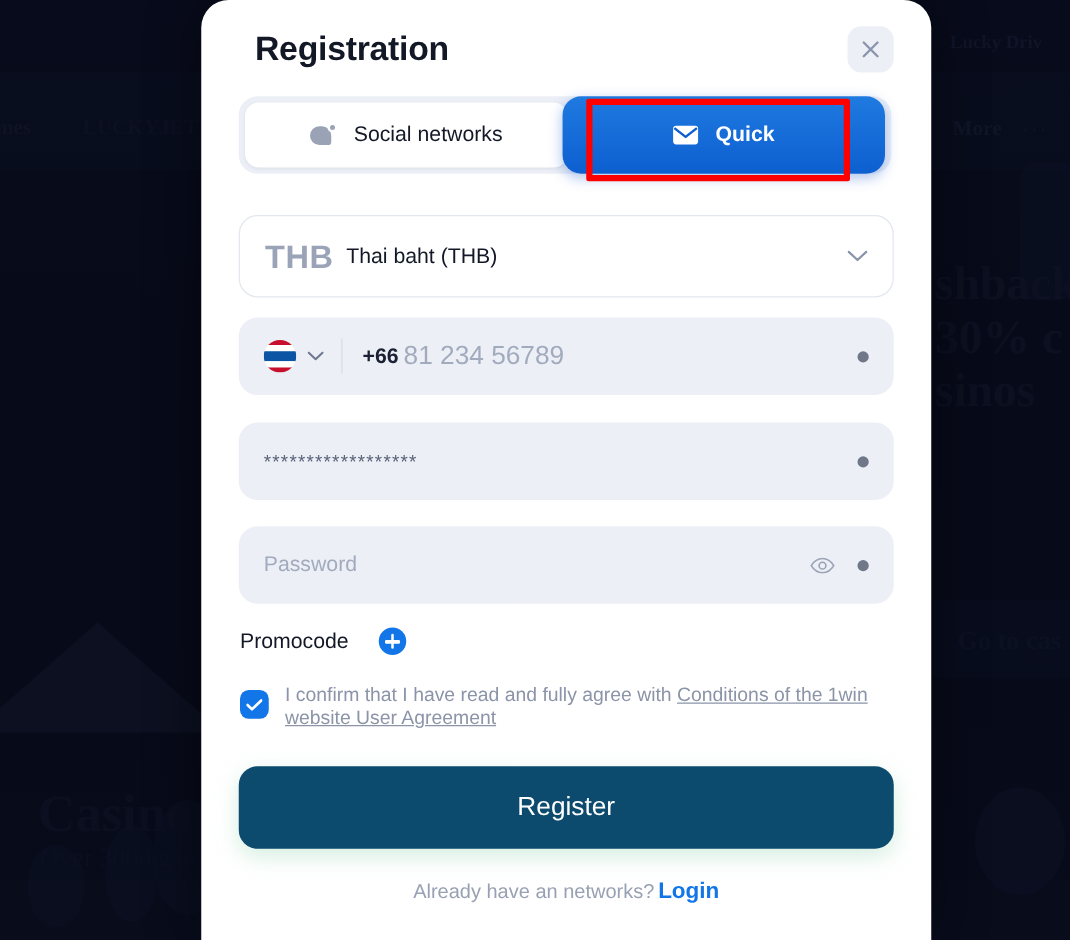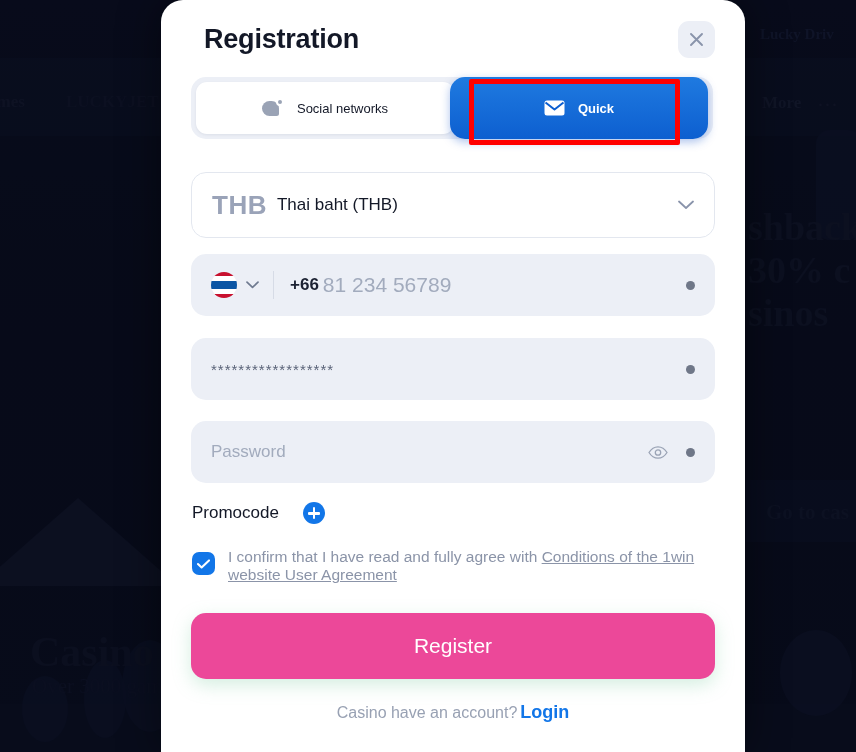--- a/index.html
+++ b/index.html
@@ -139,21 +139,21 @@
     gap: 0;
   }
   .tab {
     flex: 1;
     height: 52px;
     border-radius: 11px;
     display: flex;
     align-items: center;
     justify-content: center;
     gap: 13px;
-    font-size: 13px;
+    font-size: 17px;
     cursor: pointer;
     border: none;
     background: transparent;
     font-family: "Liberation Sans", sans-serif;
   }
   .tab-inactive {
     background: #ffffff;
     color: #131827;
     box-shadow: 0 1px 3px rgba(20,30,60,.07);
   }
@@ -372,21 +372,21 @@
 
   
   .register-btn {
     position: absolute;
     left: 30px;
     top: 613px;
     width: 524px;
     height: 66px;
     border: none;
     border-radius: 15px;
-    background: #ec4899;
+    background: #0c4a6e;
     color: #ffffff;
     font-size: 21px;
     font-family: "Liberation Sans", sans-serif;
     cursor: pointer;
     box-shadow: 0 6px 18px rgba(132,207,165,.35);
   }
 
   .login-row {
     position: absolute;
     left: 0;
@@ -535,17 +535,17 @@
         <svg width="13" height="10" viewBox="0 0 13 10">
           <path d="M1 5 L4.6 8.4 L12 1.4" stroke="#ffffff" stroke-width="2.1" fill="none" stroke-linecap="round" stroke-linejoin="round"></path>
         </svg>
       </span>
       <span class="agreement-text"><span>I confirm that I have read and fully agree with </span><span class="agreement-link">Conditions of the 1win website User Agreement</span></span>
     </div>
 
     <button class="register-btn">Register</button>
 
     <div class="login-row">
-      <span>Casino have an account?</span><span class="login-link">Login</span>
+      <span>Already have an networks?</span><span class="login-link">Login</span>
     </div>
 
   </div>
 </div>
 
 </body></html>

